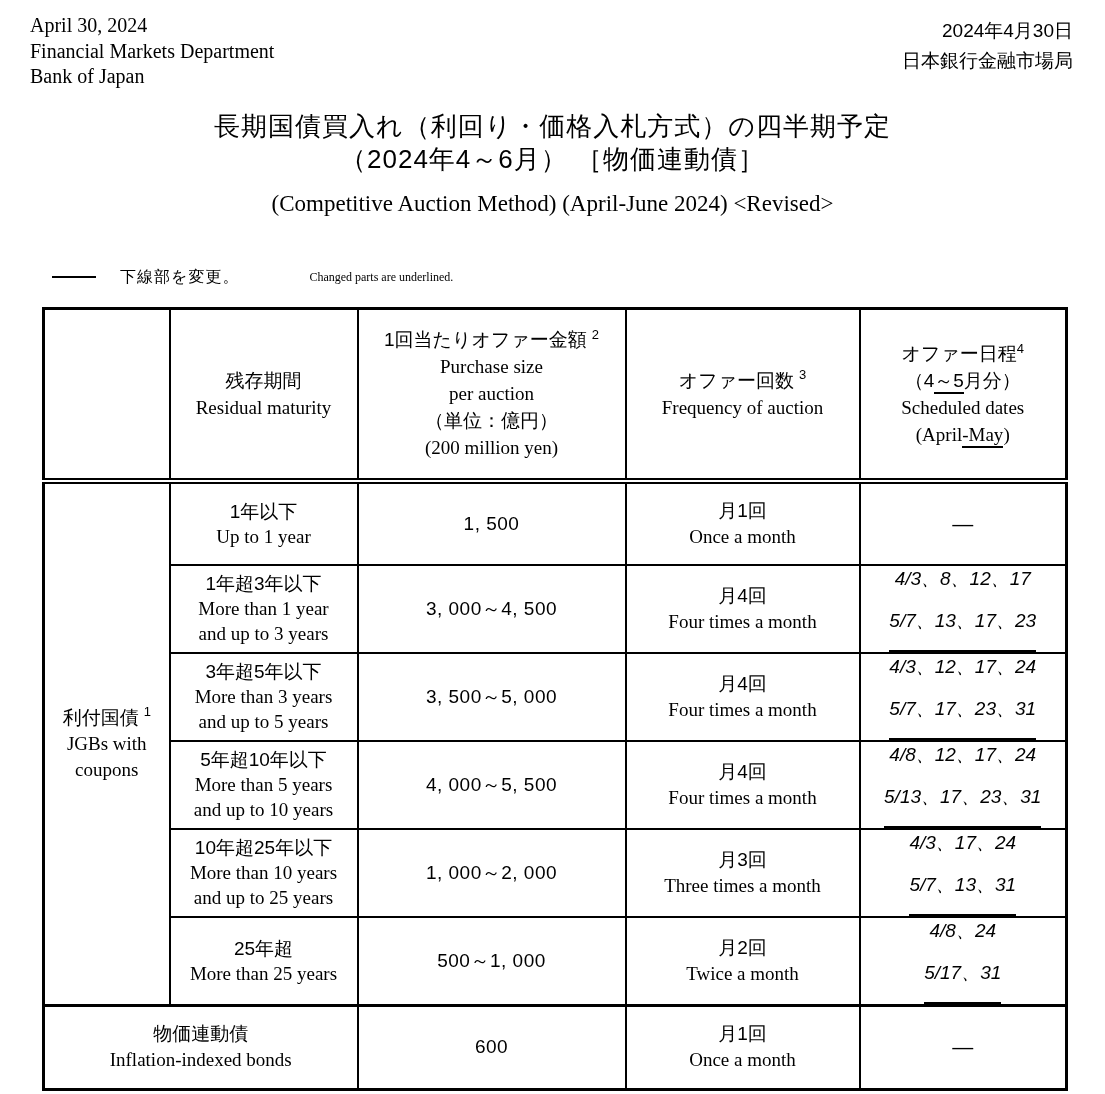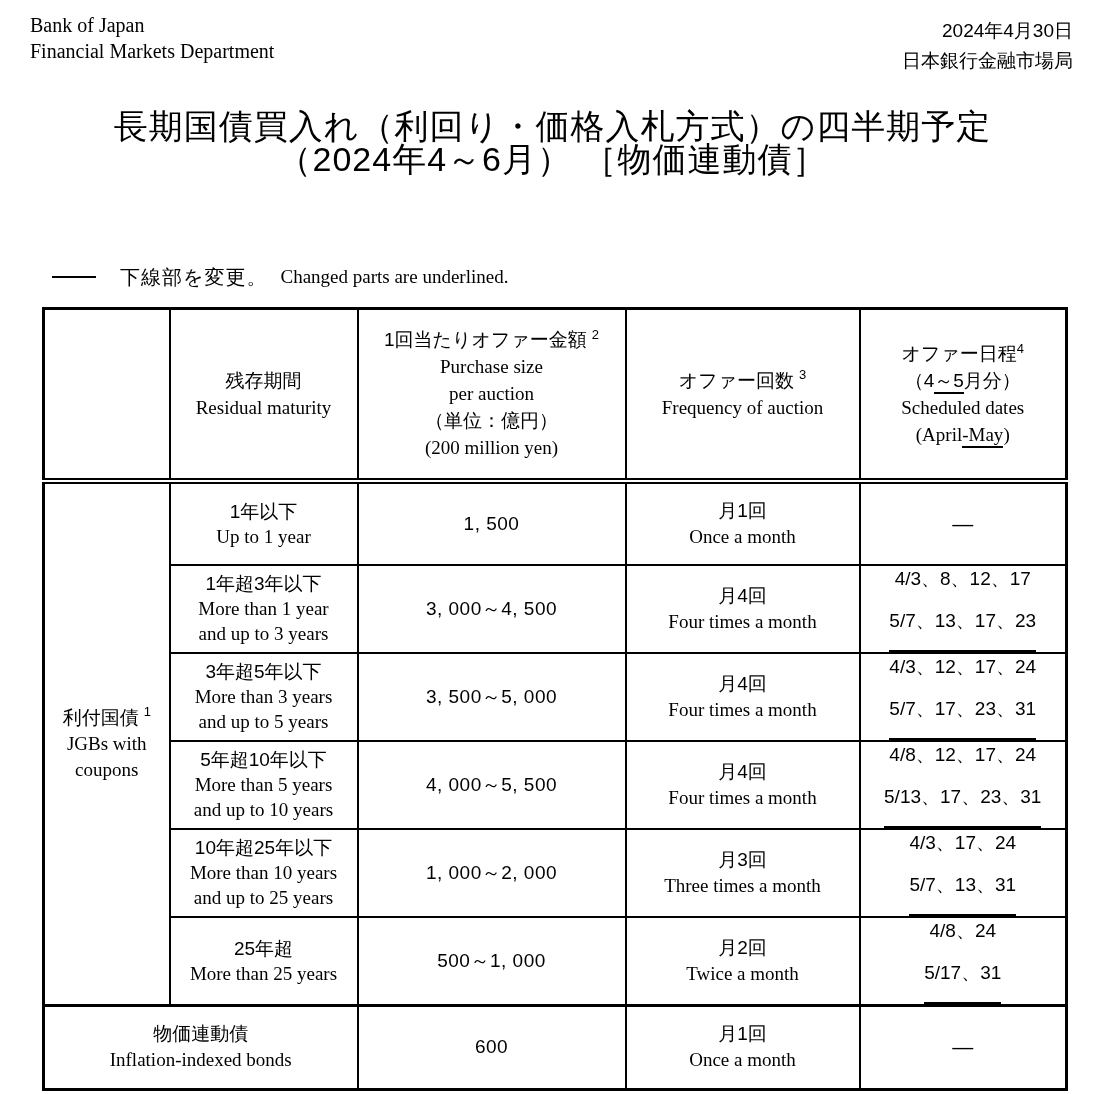--- a/index.html
+++ b/index.html
@@ -8,28 +8,28 @@
     width:1105px; height:1094px; position:relative; overflow:hidden;
     color:#000; font-family:"Liberation Serif", serif;
   }
   .jp { font-family:"Liberation Sans","DejaVu Sans",sans-serif; }
   .en { font-family:"Liberation Serif","DejaVu Serif",serif; }
 
   .top-left { position:absolute; left:30px; top:13px; font-size:20px; line-height:25.5px; }
   .top-right { position:absolute; right:32px; top:16px; text-align:right; font-size:19px; line-height:30px; }
 
   .title-jp { position:absolute; left:0; top:110px; width:100%; text-align:center;
-              font-size:34px; line-height:33px; letter-spacing:1px; }
+              font-size:26px; line-height:33px; letter-spacing:1px; }
   .title-en { position:absolute; left:0; top:188px; width:100%; text-align:center;
               font-size:23px; line-height:31px; }
 
   .note { position:absolute; left:52px; top:266px; display:flex; align-items:center; height:22px; }
   .note-dash { display:inline-block; width:44px; height:0; border-top:2px solid #000; margin-right:24px; }
-  .note-jp { font-size:20px; margin-right:13px; letter-spacing:1px; }
-  .note-en { font-size:19px; }
+  .note-jp { font-size:16px; margin-right:22px; letter-spacing:1px; }
+  .note-en { font-size:12px;margin-left:48px; }
 
   table.schedule {
     position:absolute; left:42px; top:307px; width:1023px;
     border-collapse:collapse; table-layout:fixed;
     border:3px solid #000;
   }
   .schedule th, .schedule td {
     border:2px solid #000; padding:0 2px; text-align:center; vertical-align:middle;
     font-weight:normal;
   }
@@ -42,43 +42,45 @@
   sup.fn { font-size:13px; line-height:0; vertical-align:super; }
   .sp { margin-left:5px; }
 
   .cell-jp { display:block; font-size:19px; line-height:26px; font-family:"Liberation Sans","DejaVu Sans",sans-serif; }
   .cell-en { display:block; font-size:19px; line-height:26px; font-family:"Liberation Serif","DejaVu Serif",serif; }
   .mat .cell-jp, .mat .cell-en { line-height:25px; }
 
   .size-val { font-size:19px; letter-spacing:0.5px; font-family:"Liberation Sans","DejaVu Sans",sans-serif; }
 
   .dates-wrap { display:flex; flex-direction:column; align-items:center; justify-content:center; gap:16px;
-                font-size:19px; font-family:"Liberation Sans","DejaVu Sans",sans-serif; }
+                font-size:19px; font-family:"Liberation Sans","DejaVu Sans",sans-serif;font-style:italic; }
   .dash-cell { font-size:21px; font-family:"Liberation Sans","DejaVu Sans",sans-serif; }
   .ul-line { border-bottom:2px solid #000; padding-bottom:16px; }
   .ul-seg { border-bottom:2px solid #000; padding-bottom:1px; }
 </style>
 </head>
 <body>
 
 <div class="top-left en">
+  <div>April 30, 2024</div>
+  <div>Financial Markets Department</div>
   <div>Bank of Japan</div>
-  <div>Financial Markets Department</div>
 </div>
 
 <div class="top-right jp">
   <div>2024年4月30日</div>
   <div>日本銀行金融市場局</div>
 </div>
 
 <div class="title-jp jp">
   <div>長期国債買入れ（利回り・価格入札方式）の四半期予定</div>
   <div>（2024年4～6月） ［物価連動債］</div>
 </div>
 <div class="title-en en">
+  <div>(Competitive Auction Method) (April-June 2024) &lt;Revised&gt;</div>
 </div>
 
 <div class="note">
   <span class="note-dash"></span>
   <span class="note-jp jp">下線部を変更。</span>
   <span class="note-en en">Changed parts are underlined.</span>
 </div>
 
 <table class="schedule">
   <colgroup>

